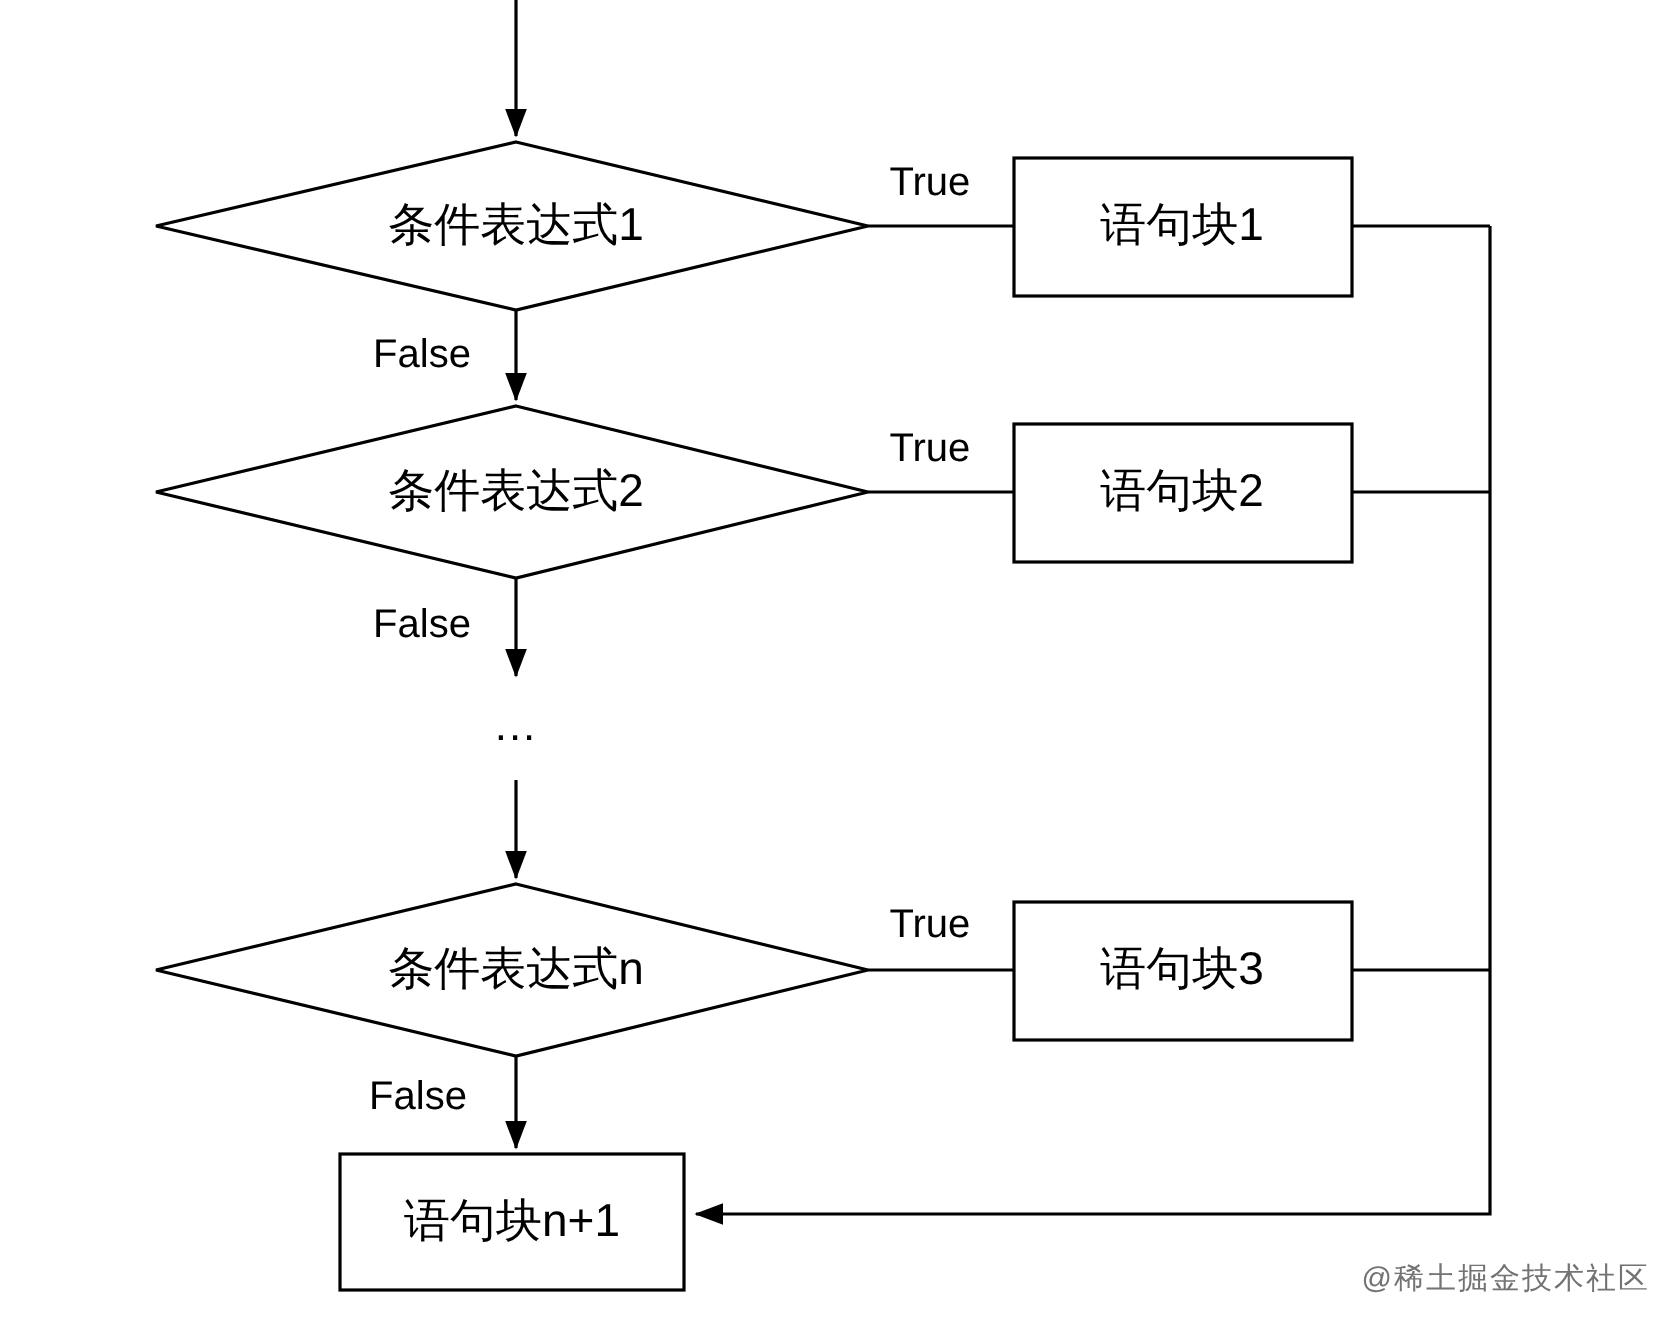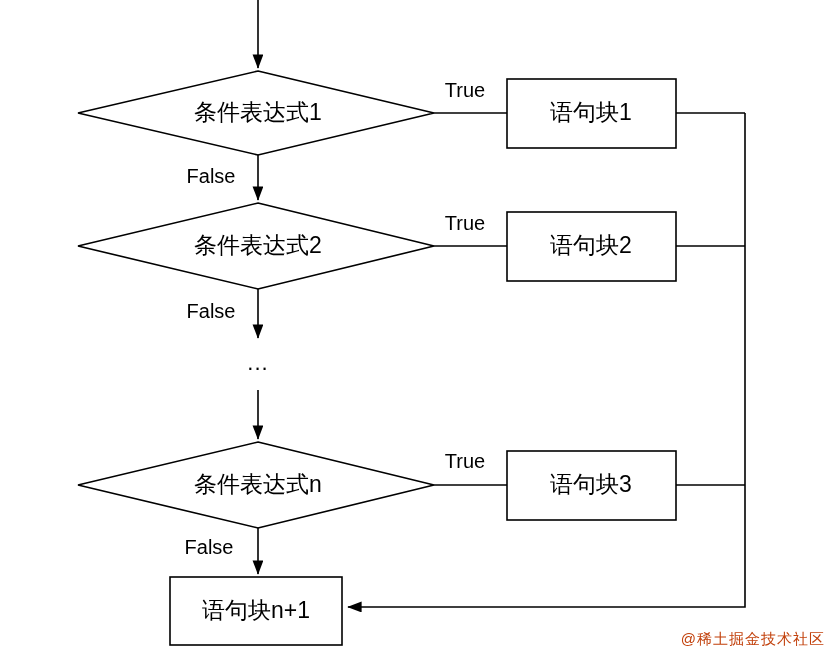--- a/index.html
+++ b/index.html
@@ -53,21 +53,21 @@
     text-anchor: middle;
     dominant-baseline: middle;
     letter-spacing: 1px;
   }
   .watermark {
     position: absolute;
     right: 10px;
     bottom: 10px;
     font-family: "Liberation Sans", sans-serif;
     font-size: 15px;
-    color: #c2410c;
+    color: #737373;
     letter-spacing: 1px;
     white-space: nowrap;
   }
 </style>
 </head>
 <body>
 
 <div id="canvas">
 
   <svg class="flow" viewBox="0 0 835 659">

